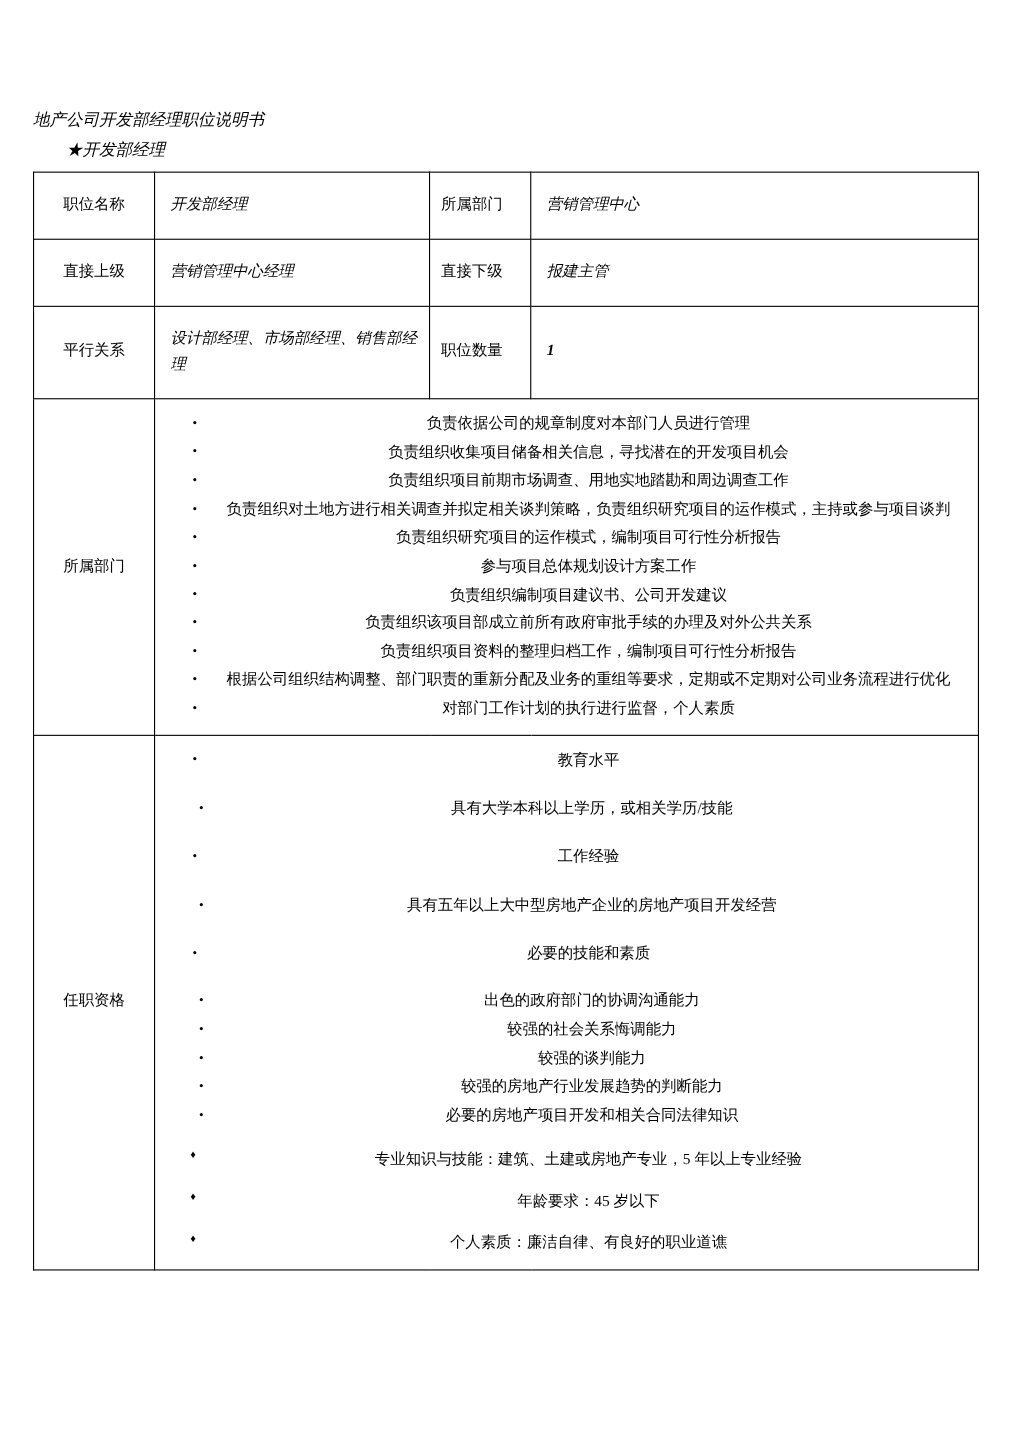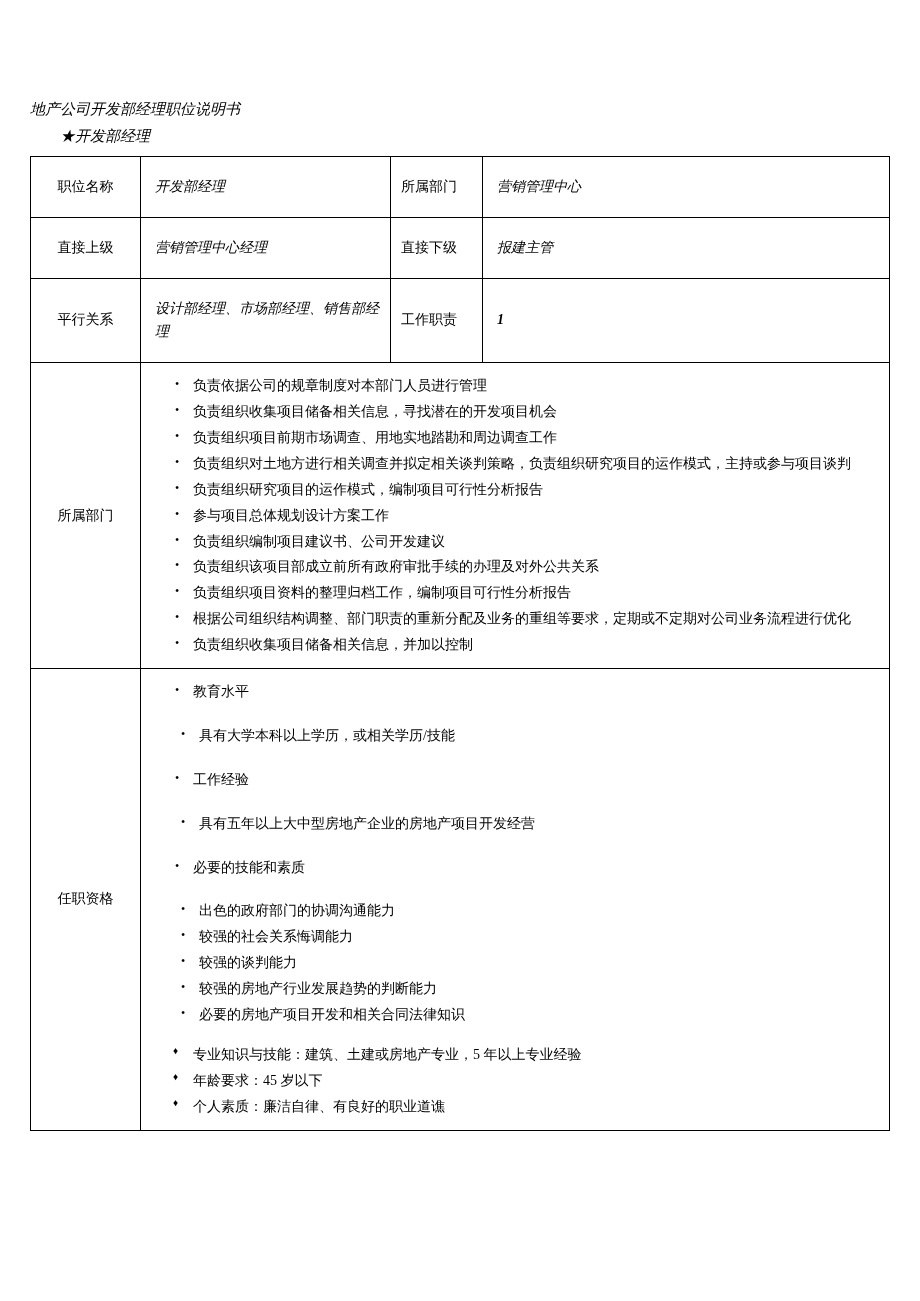--- a/index.html
+++ b/index.html
@@ -52,20 +52,21 @@
       padding-left: 14px;
       font-style: italic;
     }
     td.list-cell {
       padding: 10px 12px 10px 20px;
       vertical-align: top;
     }
     ul {
       list-style: none;
       padding-left: 10px;
+      text-align: center;
     }
     ul.dots li {
       position: relative;
       padding-left: 22px;
       line-height: 1.85;
     }
     ul.dots li::before {
       content: "•";
       position: absolute;
       left: 4px;
@@ -78,20 +79,21 @@
     ul.dots li.indent::before {
       left: 10px;
     }
     ul.diamonds {
       margin-top: 14px;
     }
     ul.diamonds li {
       position: relative;
       padding-left: 22px;
       line-height: 1.85;
+      margin-top: 12px;
     }
     ul.diamonds li::before {
       content: "♦";
       position: absolute;
       left: 2px;
       top: 0;
       font-size: 10px;
     }
     .spacer {
       height: 18px;
@@ -121,38 +123,38 @@
   </tr>
   <tr>
     <td class="label">直接上级</td>
     <td class="value">营销管理中心经理</td>
     <td class="mid-label">直接下级</td>
     <td class="value">报建主管</td>
   </tr>
   <tr>
     <td class="label">平行关系</td>
     <td class="value">设计部经理、市场部经理、销售部经理</td>
-    <td class="mid-label">工作职责</td>
+    <td class="mid-label">职位数量</td>
     <td class="value bold">1</td>
   </tr>
   <tr>
     <td class="label">所属部门</td>
     <td class="list-cell" colspan="3">
       <ul class="dots">
         <li>负责依据公司的规章制度对本部门人员进行管理</li>
         <li>负责组织收集项目储备相关信息，寻找潜在的开发项目机会</li>
         <li>负责组织项目前期市场调查、用地实地踏勘和周边调查工作</li>
         <li>负责组织对土地方进行相关调查并拟定相关谈判策略，负责组织研究项目的运作模式，主持或参与项目谈判</li>
         <li>负责组织研究项目的运作模式，编制项目可行性分析报告</li>
         <li>参与项目总体规划设计方案工作</li>
         <li>负责组织编制项目建议书、公司开发建议</li>
         <li>负责组织该项目部成立前所有政府审批手续的办理及对外公共关系</li>
         <li>负责组织项目资料的整理归档工作，编制项目可行性分析报告</li>
         <li>根据公司组织结构调整、部门职责的重新分配及业务的重组等要求，定期或不定期对公司业务流程进行优化</li>
-        <li>负责组织收集项目储备相关信息，并加以控制</li>
+        <li>对部门工作计划的执行进行监督，个人素质</li>
       </ul>
     </td>
   </tr>
   <tr>
     <td class="label">任职资格</td>
     <td class="list-cell" colspan="3">
       <ul class="dots">
         <li>教育水平</li>
       </ul>
       <div class="spacer"></div>

